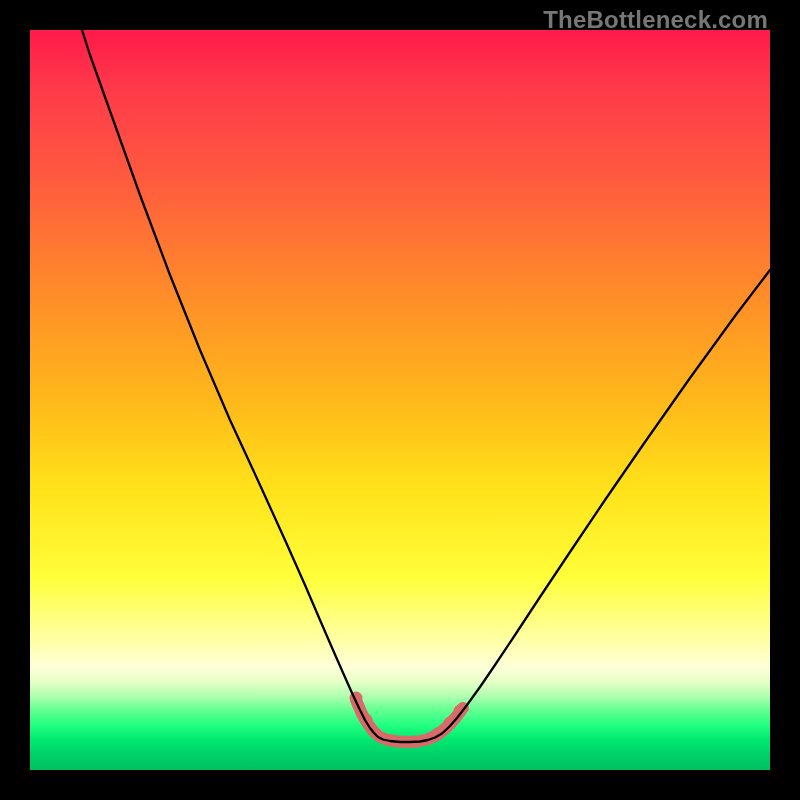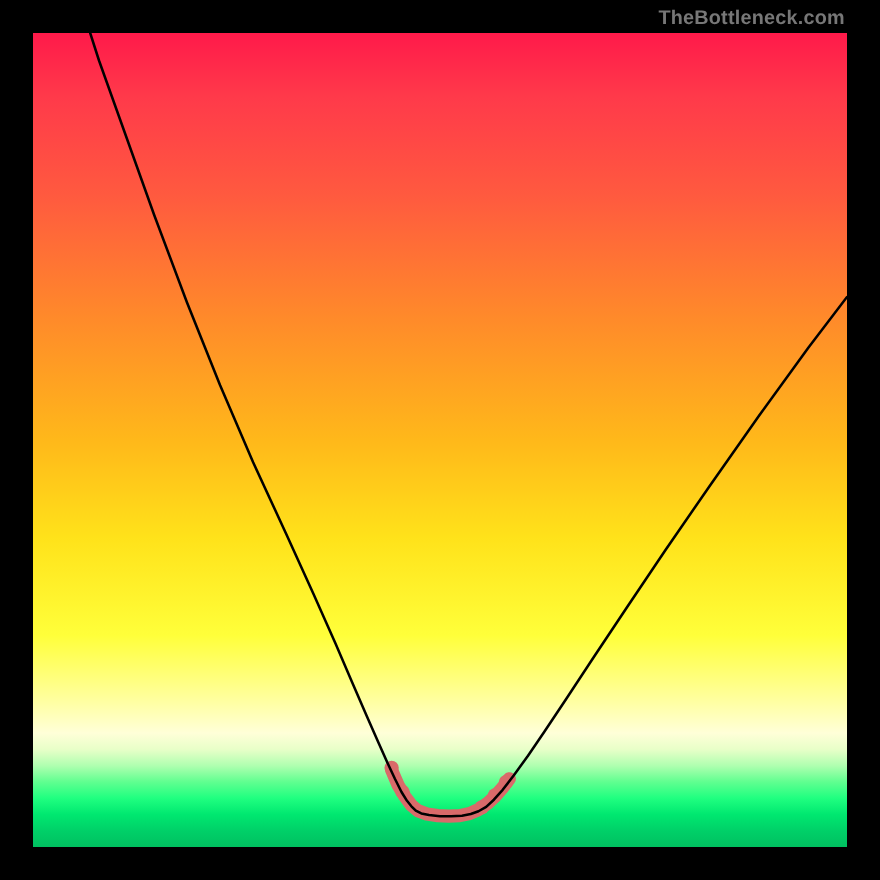--- a/index.html
+++ b/index.html
@@ -28,21 +28,21 @@
       #00e870 96%,
       #00d068 98%,
       #00c060 100%
     );
   }
   .watermark {
     position: absolute;
     top: 6px;
     right: 32px;
     font-family: Arial, Helvetica, sans-serif;
-    font-size: 18px;
+    font-size: 24px;
     font-weight: 600;
     color: #777;
     letter-spacing: 0.2px;
   }
   .curve-layer {
     position: absolute;
     left: 0; top: 0;
     width: 740px; height: 740px;
     pointer-events: none;
   }

